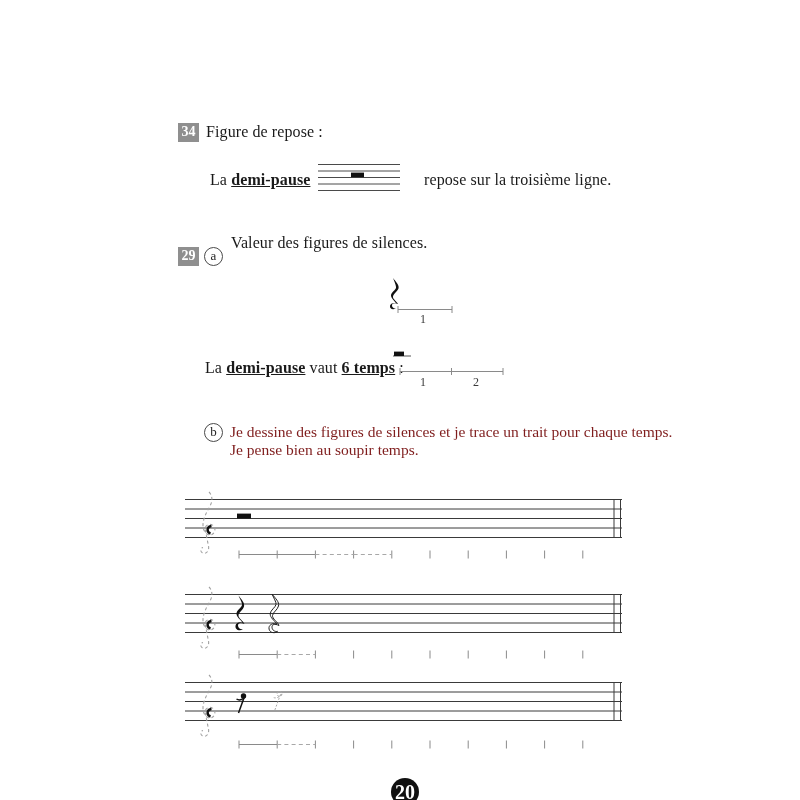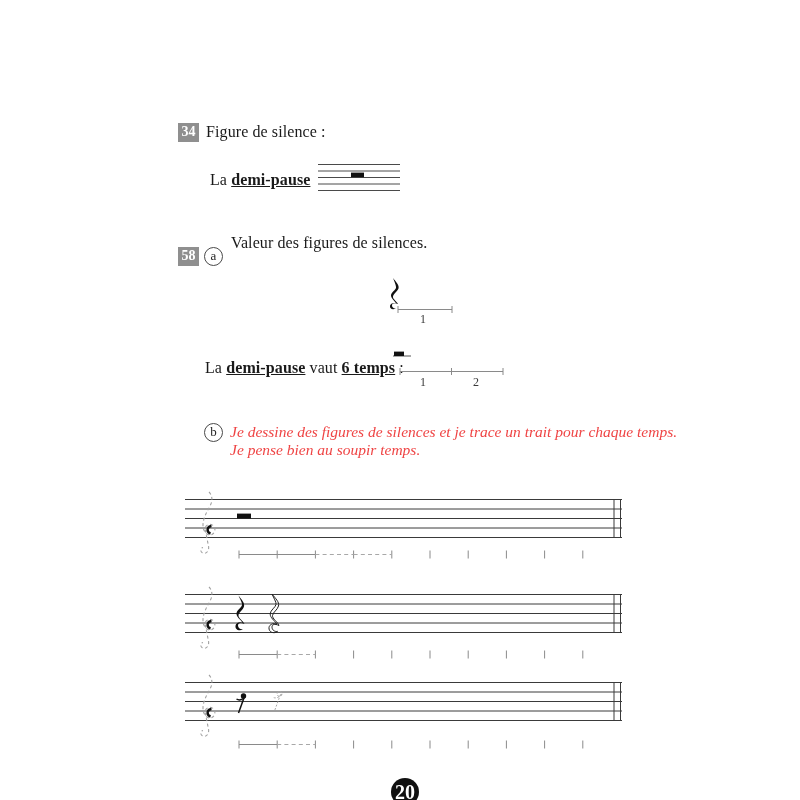--- a/index.html
+++ b/index.html
@@ -7,54 +7,55 @@
         font-family:"Liberation Serif","DejaVu Serif",serif;color:#1a1a1a;margin-top:44px;}
   .abs{position:absolute;}
   .numbox{display:inline-flex;align-items:center;justify-content:center;
           width:21px;height:19px;background:#8f8f8f;color:#fff;
           font-size:14px;font-weight:700;}
   .circle-letter{display:inline-flex;align-items:center;justify-content:center;
           width:19px;height:19px;border:1px solid #4a4a4a;border-radius:50%;
           font-size:13px;color:#222;background:#fff;box-sizing:border-box;}
   .txt{font-size:16px;letter-spacing:.1px;white-space:nowrap;}
   .txt b{font-weight:700;text-decoration:underline;}
-  .italic-txt{font-size:15.5px;font-style:italic;color:#ef4444;white-space:nowrap;}
+  .italic-txt{font-size:15.5px;color:#7f1d1d;white-space:nowrap;}
   .beat-label{font-size:12px;color:#3a3a3a;}
   .pagenum{display:flex;align-items:center;justify-content:center;width:28px;height:28px;
            border-radius:50%;background:#101010;color:#fff;font-size:20px;font-weight:700;text-decoration:underline;}
   svg{display:block;overflow:visible;}
 </style>
 </head>
 <body>
 
 <div id="page">
 
   <div class="abs" style="left:178px;top:78px;">
     <span class="numbox">34</span>
   </div>
-  <div class="abs txt" style="left:206px;top:79px;">Figure de silence :</div>
+  <div class="abs txt" style="left:206px;top:79px;">Figure de repose :</div>
 
   <div class="abs txt" style="left:210px;top:127px;">
     <span>La</span>
     <b>demi-pause</b>
   </div>
 
   <svg class="abs" style="left:318px;top:120px;" width="82" height="28">
     <g stroke="#4a4a4a" stroke-width="1">
       <line x1="0" y1="0.5" x2="82" y2="0.5"></line>
         <line x1="0" y1="7" x2="82" y2="7"></line>
       <line x1="0" y1="13.5" x2="82" y2="13.5"></line>
         <line x1="0" y1="20" x2="82" y2="20"></line>
       <line x1="0" y1="26.5" x2="82" y2="26.5"></line>
     </g>
     <rect x="33" y="8.6" width="13" height="4.6" fill="#111"></rect>
   </svg>
+  <div class="abs txt" style="left:424px;top:127px;">repose sur la troisième ligne.</div>
 
   <div class="abs" style="left:178px;top:202px;">
-    <span class="numbox">58</span>
+    <span class="numbox">29</span>
   </div>
   <div class="abs" style="left:204px;top:202px;">
     <span class="circle-letter">a</span>
   </div>
   <div class="abs txt" style="left:231px;top:190px;">Valeur des figures de silences.</div>
 
 
   <svg class="abs" style="left:386px;top:233px;" width="76" height="38">
     <path d="M7 1 C10 5,13.5 8,12.5 11.5 C11.5 14.5,7.5 16.5,7 19.5 C6.5 22,11 24.5,12 27 C8 25.5,6 26.5,6 28.5 C6 30.5,8 31.8,10 31.3 C7 33.5,3.5 32,4 28.8 C4.4 26.3,7.5 25.3,10 26.3 C8.3 23.3,4.8 21.3,5 18.3 C5.2 15.3,9.5 13.3,10 10.8 C10.4 8.8,8.3 4.5,7 1 Z" fill="#111"></path>
     <g stroke="#8a8a8a" stroke-width="1">

